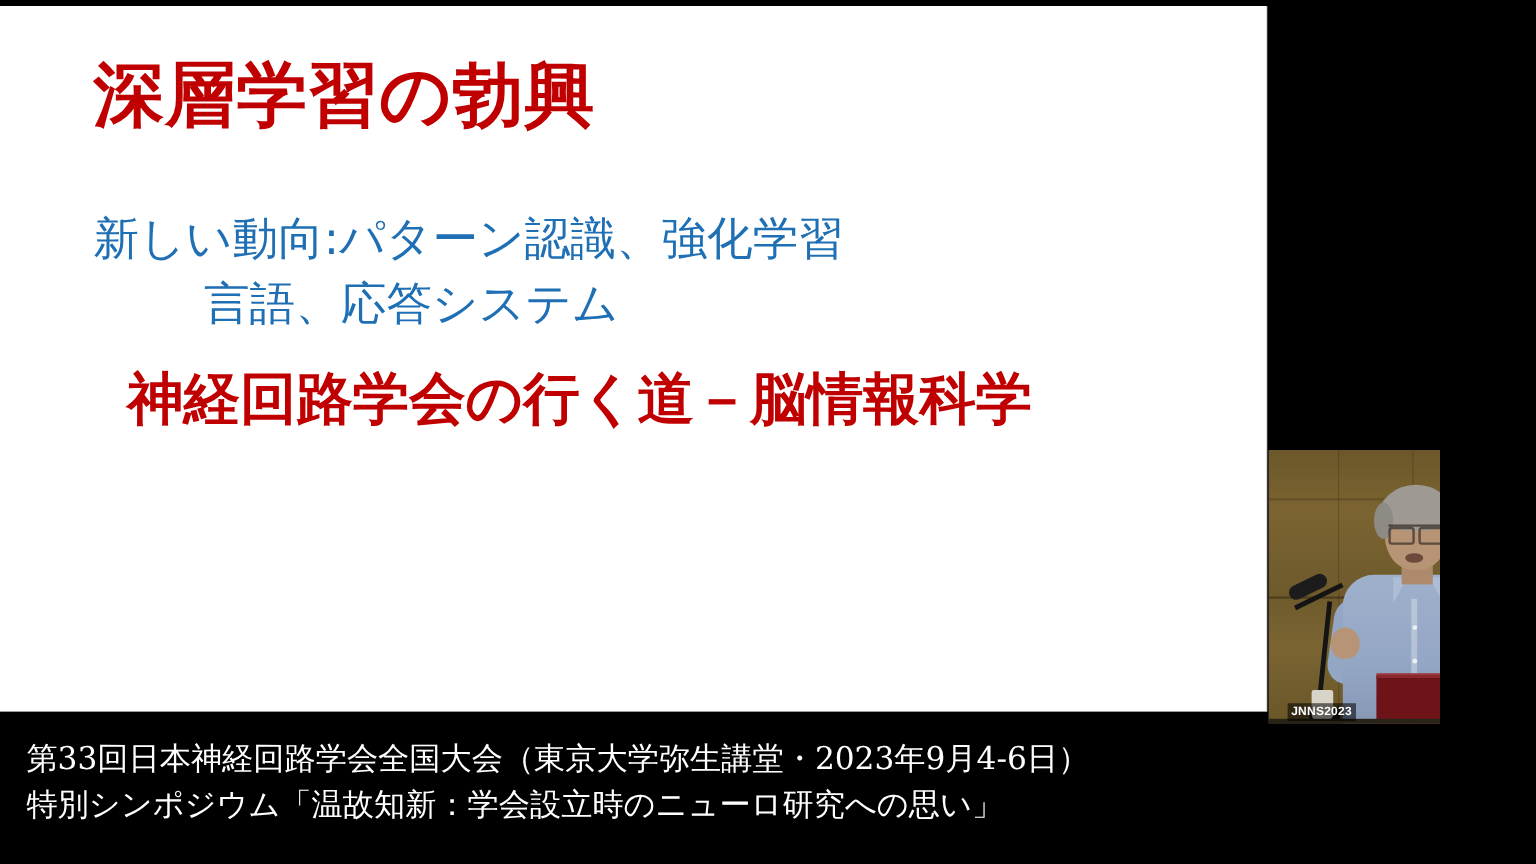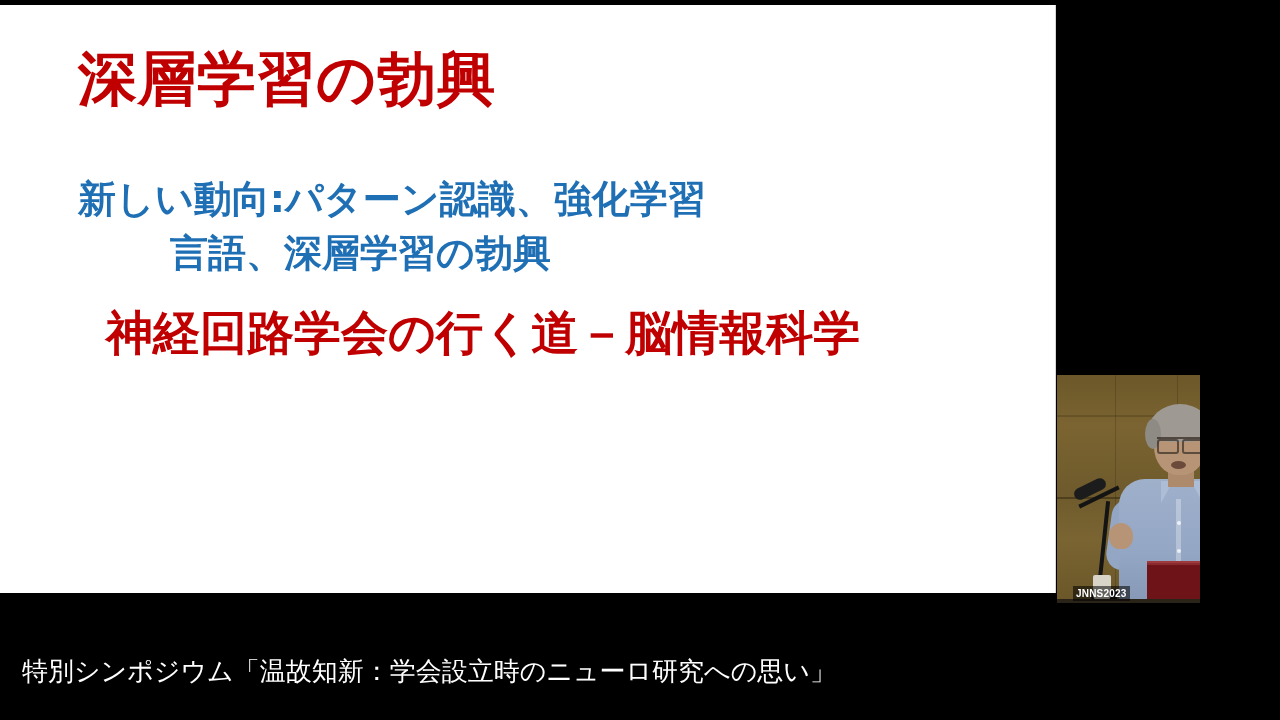--- a/index.html
+++ b/index.html
@@ -54,21 +54,21 @@
     color: #C00000;
     letter-spacing: 0.5px;
     white-space: nowrap;
   }
 
   .slide-sub {
     position: absolute;
     left: 78px;
     top: 168px;
     font-family: "DejaVu Sans", "Liberation Sans", sans-serif;
-    font-weight: 700;
+    font-weight: 400;
     font-size: 38px;
     line-height: 1.42;
     color: #1F6FB5;
     white-space: nowrap;
   }
   .slide-sub .line2 {
     display: block;
     padding-left: 92px;
   }
 
@@ -331,21 +331,21 @@
 <div id="stage">
 
   <div class="top-strip"></div>
 
   <div id="slide">
 
     <div class="slide-title">深層学習の勃興</div>
 
     <div class="slide-sub">
       <span class="line1">新しい動向:パターン認識、強化学習</span>
-      <span class="line2">言語、深層学習の勃興</span>
+      <span class="line2">言語、応答システム</span>
     </div>
 
     <div class="slide-line3">神経回路学会の行く道－脳情報科学</div>
   </div>
 
   <div id="speaker-video">
     <div class="wall"></div>
     <div class="wall-seam s2"></div>
     <div class="wall-seam s1"></div>
     <div class="wall-panel" style="left:58px"></div>
@@ -375,16 +375,17 @@
 
     <div class="cup"></div>
     <div class="laptop-edge"></div>
     <div class="laptop"></div>
     <div class="desk-edge"></div>
 
     <div class="video-watermark">JNNS2023</div>
   </div>
 
   <div id="caption-bar">
+    <div class="caption-line l1">第33回日本神経回路学会全国大会（東京大学弥生講堂・2023年9月4-6日）</div>
     <div class="caption-line l2">特別シンポジウム「温故知新：学会設立時のニューロ研究への思い」</div>
   </div>
 
 </div>
 
 </body></html>

